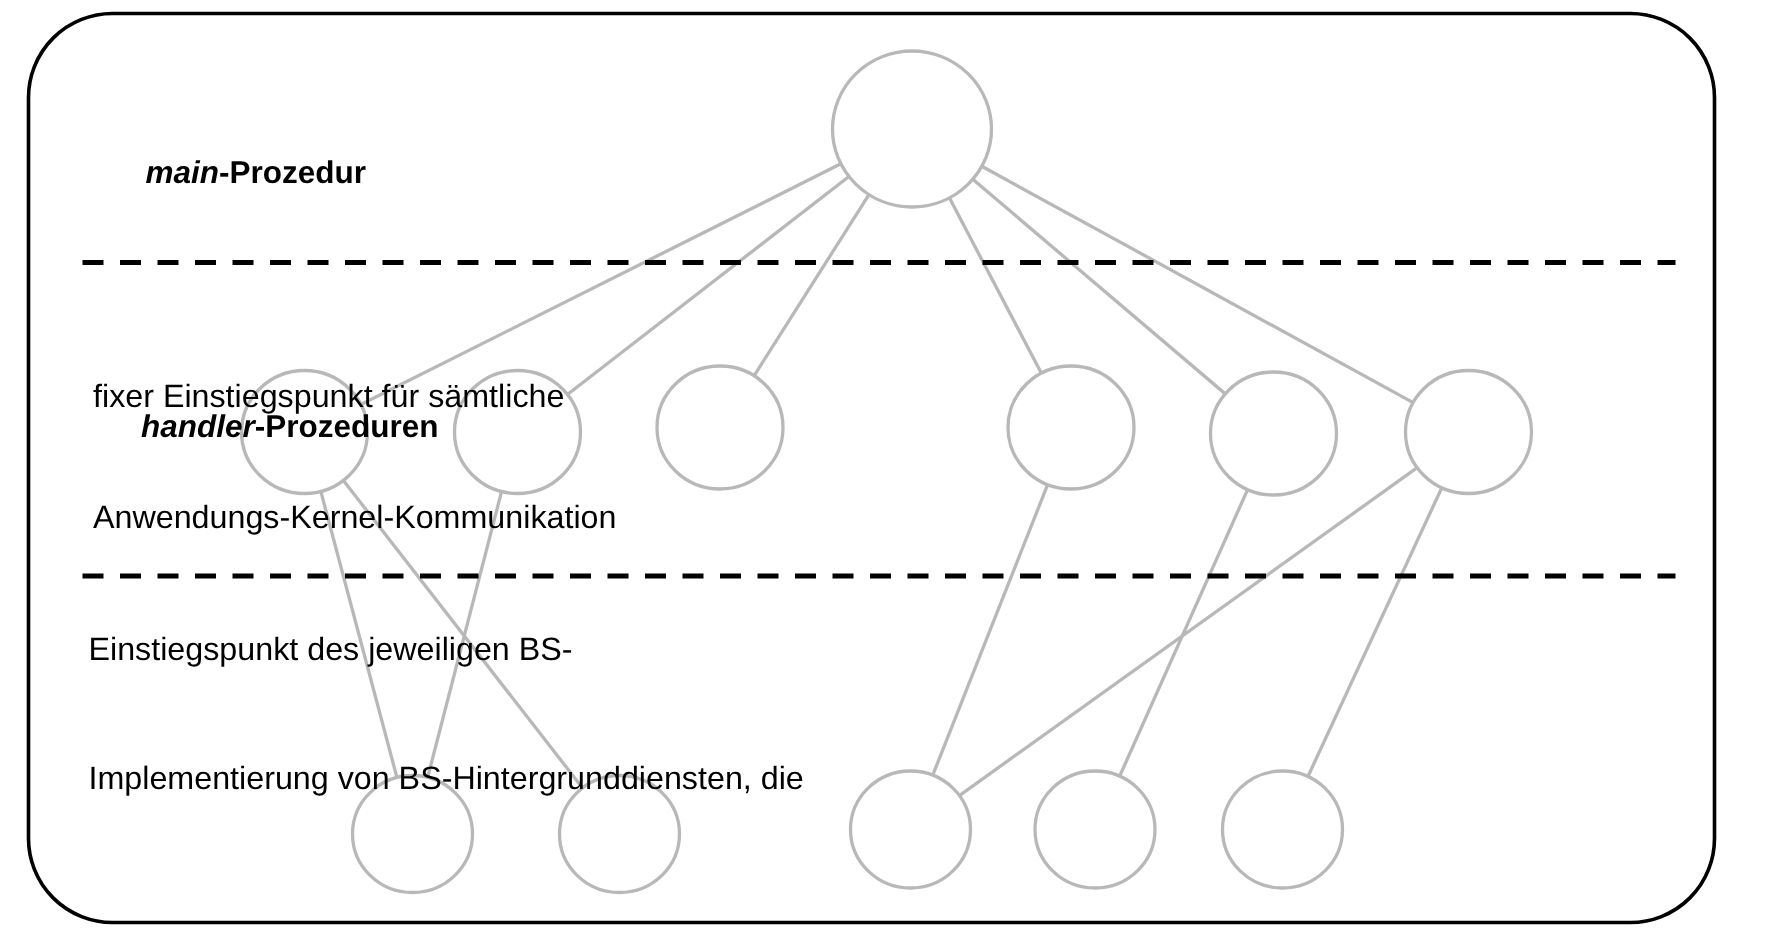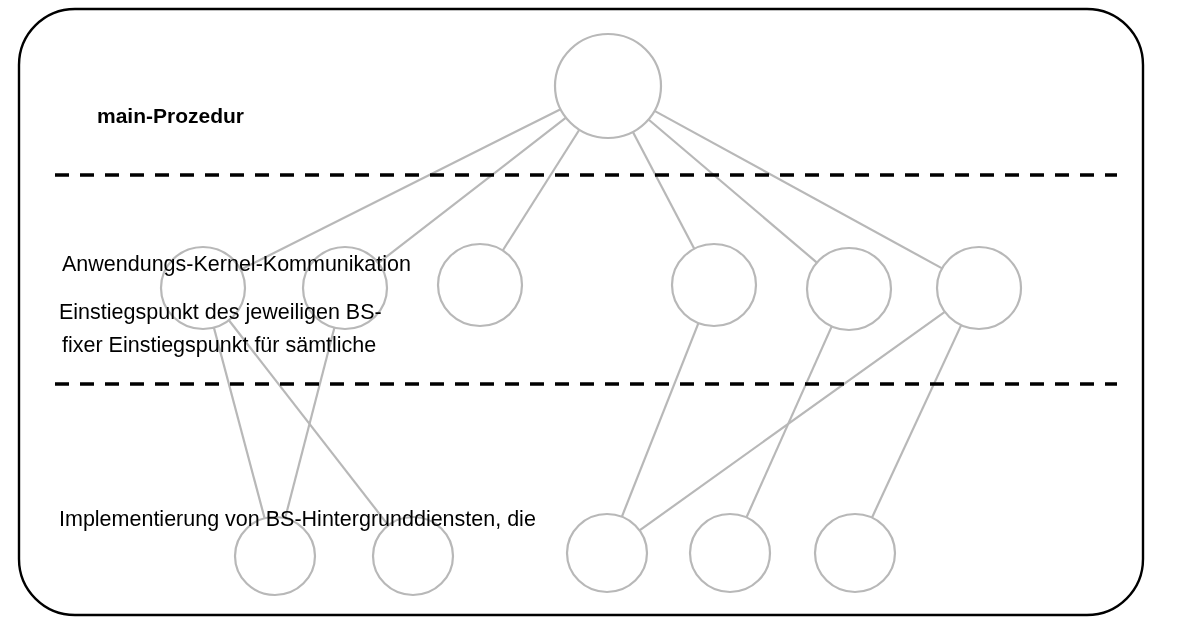--- a/index.html
+++ b/index.html
@@ -33,20 +33,21 @@
     white-space: pre;
     pointer-events: none;
   }
   .layer-title {
     font-size: 21px;
     font-weight: bold;
     margin: 0 0 1px 0;
     padding: 0;
   }
   .layer-title .kw {
+    font-style: italic;
     font-weight: bold;
   }
   .layer-desc {
     font-size: 21.5px;
     font-weight: normal;
     margin: 0;
     padding: 0;
   }
   .layer-desc div {
     white-space: pre;
@@ -97,26 +98,29 @@
         <line x1="55" y1="175" x2="1117" y2="175" stroke="#000000" stroke-width="3.4" stroke-dasharray="14 11"></line>
         <line x1="55" y1="384" x2="1117" y2="384" stroke="#000000" stroke-width="3.4" stroke-dasharray="14 11"></line>
       </g>
   </svg>
 
   <div class="layer-text" id="layer-main-text">
     <div class="layer-title">
       <span class="kw">main</span><span>-Prozedur</span>
     </div>
     <div class="layer-desc">
+      <div>fixer Einstiegspunkt für sämtliche</div>
       <div>Anwendungs-Kernel-Kommunikation</div>
-      <div>fixer Einstiegspunkt für sämtliche</div>
     </div>
   </div>
 
   <div class="layer-text" id="layer-handler-text">
+    <div class="layer-title">
+      <span class="kw">handler</span><span>-Prozeduren</span>
+    </div>
     <div class="layer-desc">
       <div>Einstiegspunkt des jeweiligen BS-</div>
     </div>
   </div>
 
   <div class="layer-text" id="layer-utility-text">
     <div class="layer-desc">
       <div>Implementierung von BS-Hintergrunddiensten, die</div>
       
       

